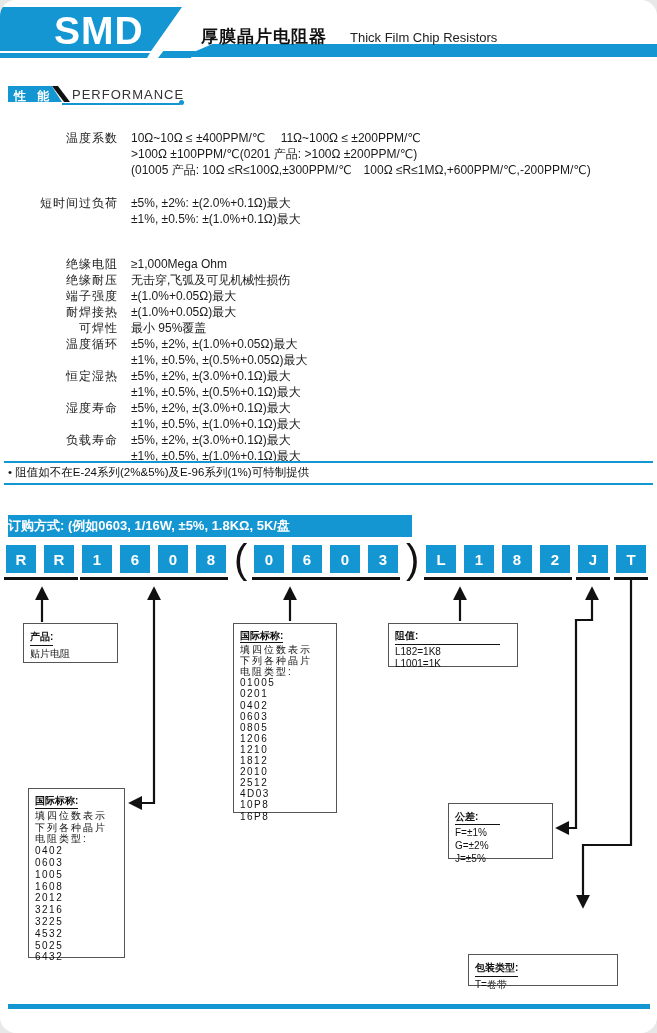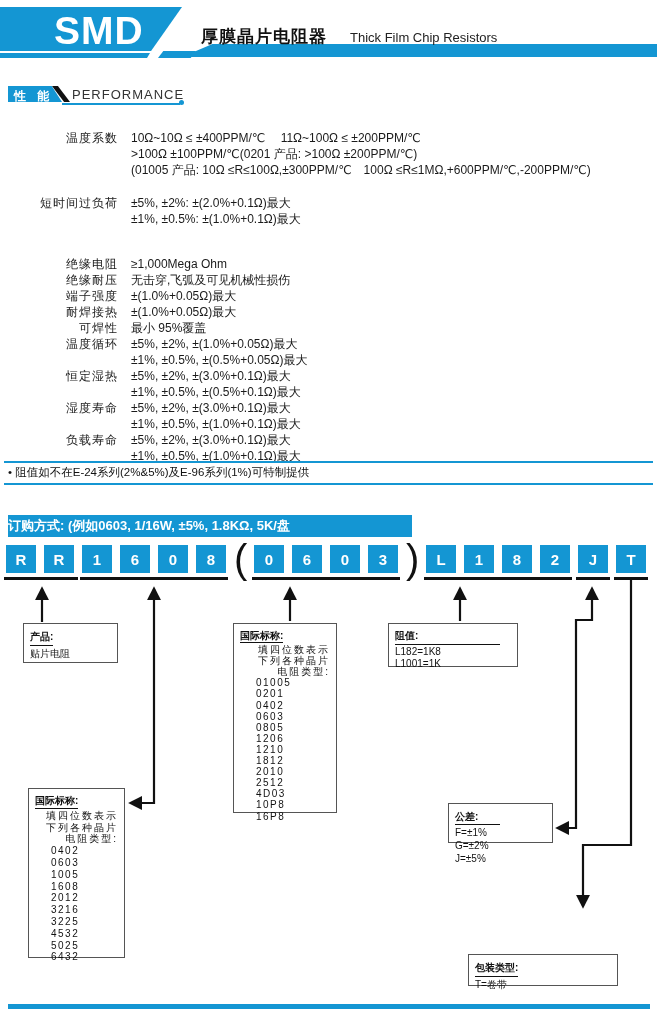--- a/index.html
+++ b/index.html
@@ -1,17 +1,17 @@
 <!DOCTYPE html>
 <html style="--accent: #1496D3;"><head>
 <meta charset="utf-8">
 <style>
   html,body{margin:0;padding:0;background:#e8e8e8;}
   #page{position:relative;width:657px;height:1033px;background:#fff;overflow:hidden;
-        font-family:"Liberation Sans","DejaVu Sans",sans-serif;color:#1a1a1a;}
+        font-family:"Liberation Sans","DejaVu Sans",sans-serif;color:#1a1a1a;border-radius:16px;}
 
   
   .hdr-shape{position:absolute;left:0;top:7px;width:182px;height:44px;background:var(--accent);
              clip-path:polygon(0 0,100% 0,83% 100%,0 100%);}
   .hdr-strip{position:absolute;left:0;top:53px;width:150px;height:5px;background:var(--accent);
              clip-path:polygon(0 0,100% 0,98% 100%,0 100%);}
   .hdr-sliver{position:absolute;left:158px;top:51px;width:38px;height:7px;background:var(--accent);
              clip-path:polygon(14% 0,100% 0,86% 100%,0 100%);}
   .hdr-bar{position:absolute;left:182px;top:44px;width:475px;height:13px;background:var(--accent);
              clip-path:polygon(6.4% 0,100% 0,100% 100%,0 100%);}
@@ -49,22 +49,22 @@
   .code-box{width:30px;height:28px;background:var(--accent);color:#fff;font-size:15px;font-weight:bold;
             display:flex;align-items:center;justify-content:center;flex:none;}
   .code-paren{width:12px;flex:none;font-size:40px;font-weight:normal;color:#111;line-height:26px;text-align:center;overflow:visible;}
   .code-ul{position:absolute;top:577px;height:2.5px;background:#111;}
 
   
   .co-box{position:absolute;background:#fff;border:1.2px solid #555;box-sizing:border-box;
           padding:6px 6px;font-size:10px;color:#111;}
   .co-title{font-weight:bold;display:inline-block;border-bottom:1.5px solid #111;padding-bottom:1px;margin-bottom:1px;white-space:nowrap;}
   .co-line{white-space:nowrap;}
-  .desc-line{letter-spacing:2px;white-space:nowrap;text-align:right;}
-  .code-line{letter-spacing:1.5px;white-space:nowrap;margin-left:16px;}
+  .desc-line{letter-spacing:2px;white-space:nowrap;}
+  .code-line{letter-spacing:1.5px;white-space:nowrap;}
   #arrows{position:absolute;left:0;top:0;pointer-events:none;}
 
   .bottom-rule{position:absolute;left:8px;top:1004px;width:642px;height:5px;background:var(--accent);}
 </style>
 </head>
 <body>
 
 <div id="page">
 
   <div class="hdr-shape"></div>
@@ -293,21 +293,21 @@
 
   <div class="co-box" style="left:388px;top:623px;width:130px;height:44px;line-height:12.5px">
     <div class="co-title" style="width:105px">阻值:</div>
     <div>
 
     <div class="co-line">L182=1K8</div>
         <div class="co-line">L1001=1K</div>
       </div>
   </div>
 
-  <div class="co-box" style="left:448px;top:803px;width:105px;height:40px;line-height:13px">
+  <div class="co-box" style="left:448px;top:803px;width:105px;height:56px;line-height:13px">
     <div class="co-title" style="width:45px">公差:</div>
     <div>
 
     <div class="co-line">F=±1%</div>
         <div class="co-line">G=±2%</div>
         <div class="co-line">J=±5%</div>
       </div>
   </div>
 
   <div class="co-box" style="left:468px;top:954px;width:150px;height:32px">

